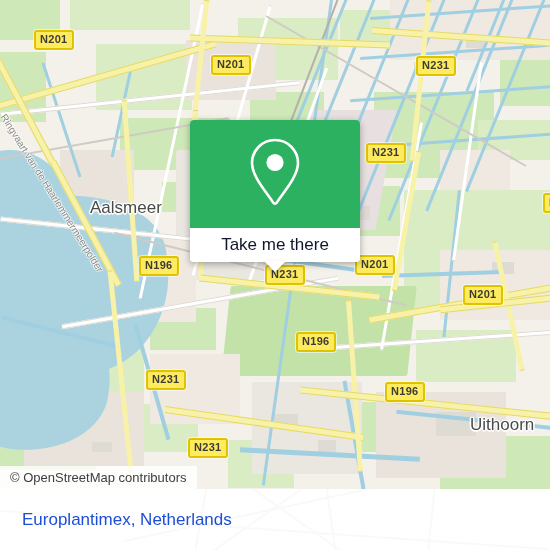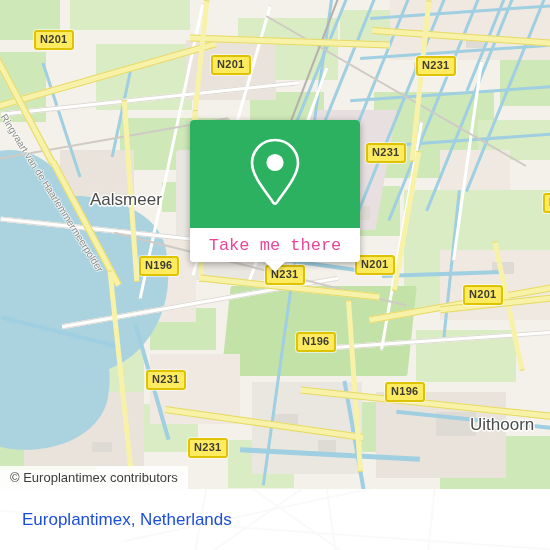--- a/index.html
+++ b/index.html
@@ -103,22 +103,22 @@
     border-radius:4px 4px 0 0;
     display:flex;align-items:center;justify-content:center;
   }
   #card-foot{
     height:34px;
     background:#ffffff;
     border-radius:0 0 4px 4px;
     display:flex;align-items:center;justify-content:center;
   }
   #card-foot-label{
-    font-size:17px;color:#ec4899;
-    font-family:Liberation Mono, monospace;
+    font-size:17px;color:#0f172a;
+    font-family:Liberation Sans, sans-serif;
   }
   #card-tail{
     position:absolute;
     left:50%;margin-left:-11px;bottom:-10px;
     width:0;height:0;
     border-left:11px solid transparent;
     border-right:11px solid transparent;
     border-top:11px solid #ffffff;
     filter:drop-shadow(0 2px 2px rgba(0,0,0,.22));
   }
@@ -309,21 +309,21 @@
       <div class="road rd-sec" style="left:506px;top:240px;width:5px;height:130px;transform:rotate(-12deg);"></div>
       <div class="road rd-sec" style="left:440px;top:300px;width:120px;height:5px;transform:rotate(-6deg);"></div>
     </div>
 
     <div>
       <div class="streetlabel" style="left:8px;top:112px;transform:rotate(58deg);transform-origin:0 0;">Ringvaart van de Haarlemmermeerpolder</div>
       <div class="streetlabel" style="left:-16px;top:196px;transform:rotate(72deg);transform-origin:0 0;">Bosrandweg</div>
     </div>
 
     <div>
-      <div class="place" style="left:90px;top:190px;">Aalsmeer</div>
+      <div class="place" style="left:90px;top:198px;">Aalsmeer</div>
       <div class="place" style="left:470px;top:415px;">Uithoorn</div>
     </div>
 
     <div>
       <div class="shield" style="left:34px;top:30px;">N201</div>
       <div class="shield" style="left:211px;top:55px;">N201</div>
       <div class="shield" style="left:416px;top:56px;">N231</div>
       <div class="shield" style="left:366px;top:143px;">N231</div>
       <div class="shield" style="left:543px;top:193px;">N231</div>
       <div class="shield" style="left:139px;top:256px;">N196</div>
@@ -344,21 +344,21 @@
             <circle cx="28" cy="26.5" r="8.6" fill="#ffffff"></circle>
           </svg>
         </span>
       </div>
       <div id="card-foot">
         <span id="card-foot-label">Take me there</span>
       </div>
       <div id="card-tail"></div>
     </div>
 
-    <div id="attrib">© Europlantimex contributors</div>
+    <div id="attrib">© OpenStreetMap contributors</div>
   </div>
 
   <div id="footer">
     <div id="footer-watermark">
       <div class="wm" style="left:30px;top:420px;width:420px;height:2px;transform:rotate(35deg);"></div>
       <div class="wm" style="left:90px;top:430px;width:420px;height:2px;transform:rotate(-35deg);"></div>
       <div class="wm" style="left:0px;top:470px;width:550px;height:2px;transform:rotate(4deg);"></div>
       <div class="wm" style="left:200px;top:400px;width:2px;height:120px;transform:rotate(10deg);"></div>
       <div class="wm" style="left:330px;top:400px;width:2px;height:120px;transform:rotate(-8deg);"></div>
       <div class="wm" style="left:430px;top:400px;width:2px;height:130px;transform:rotate(6deg);"></div>

